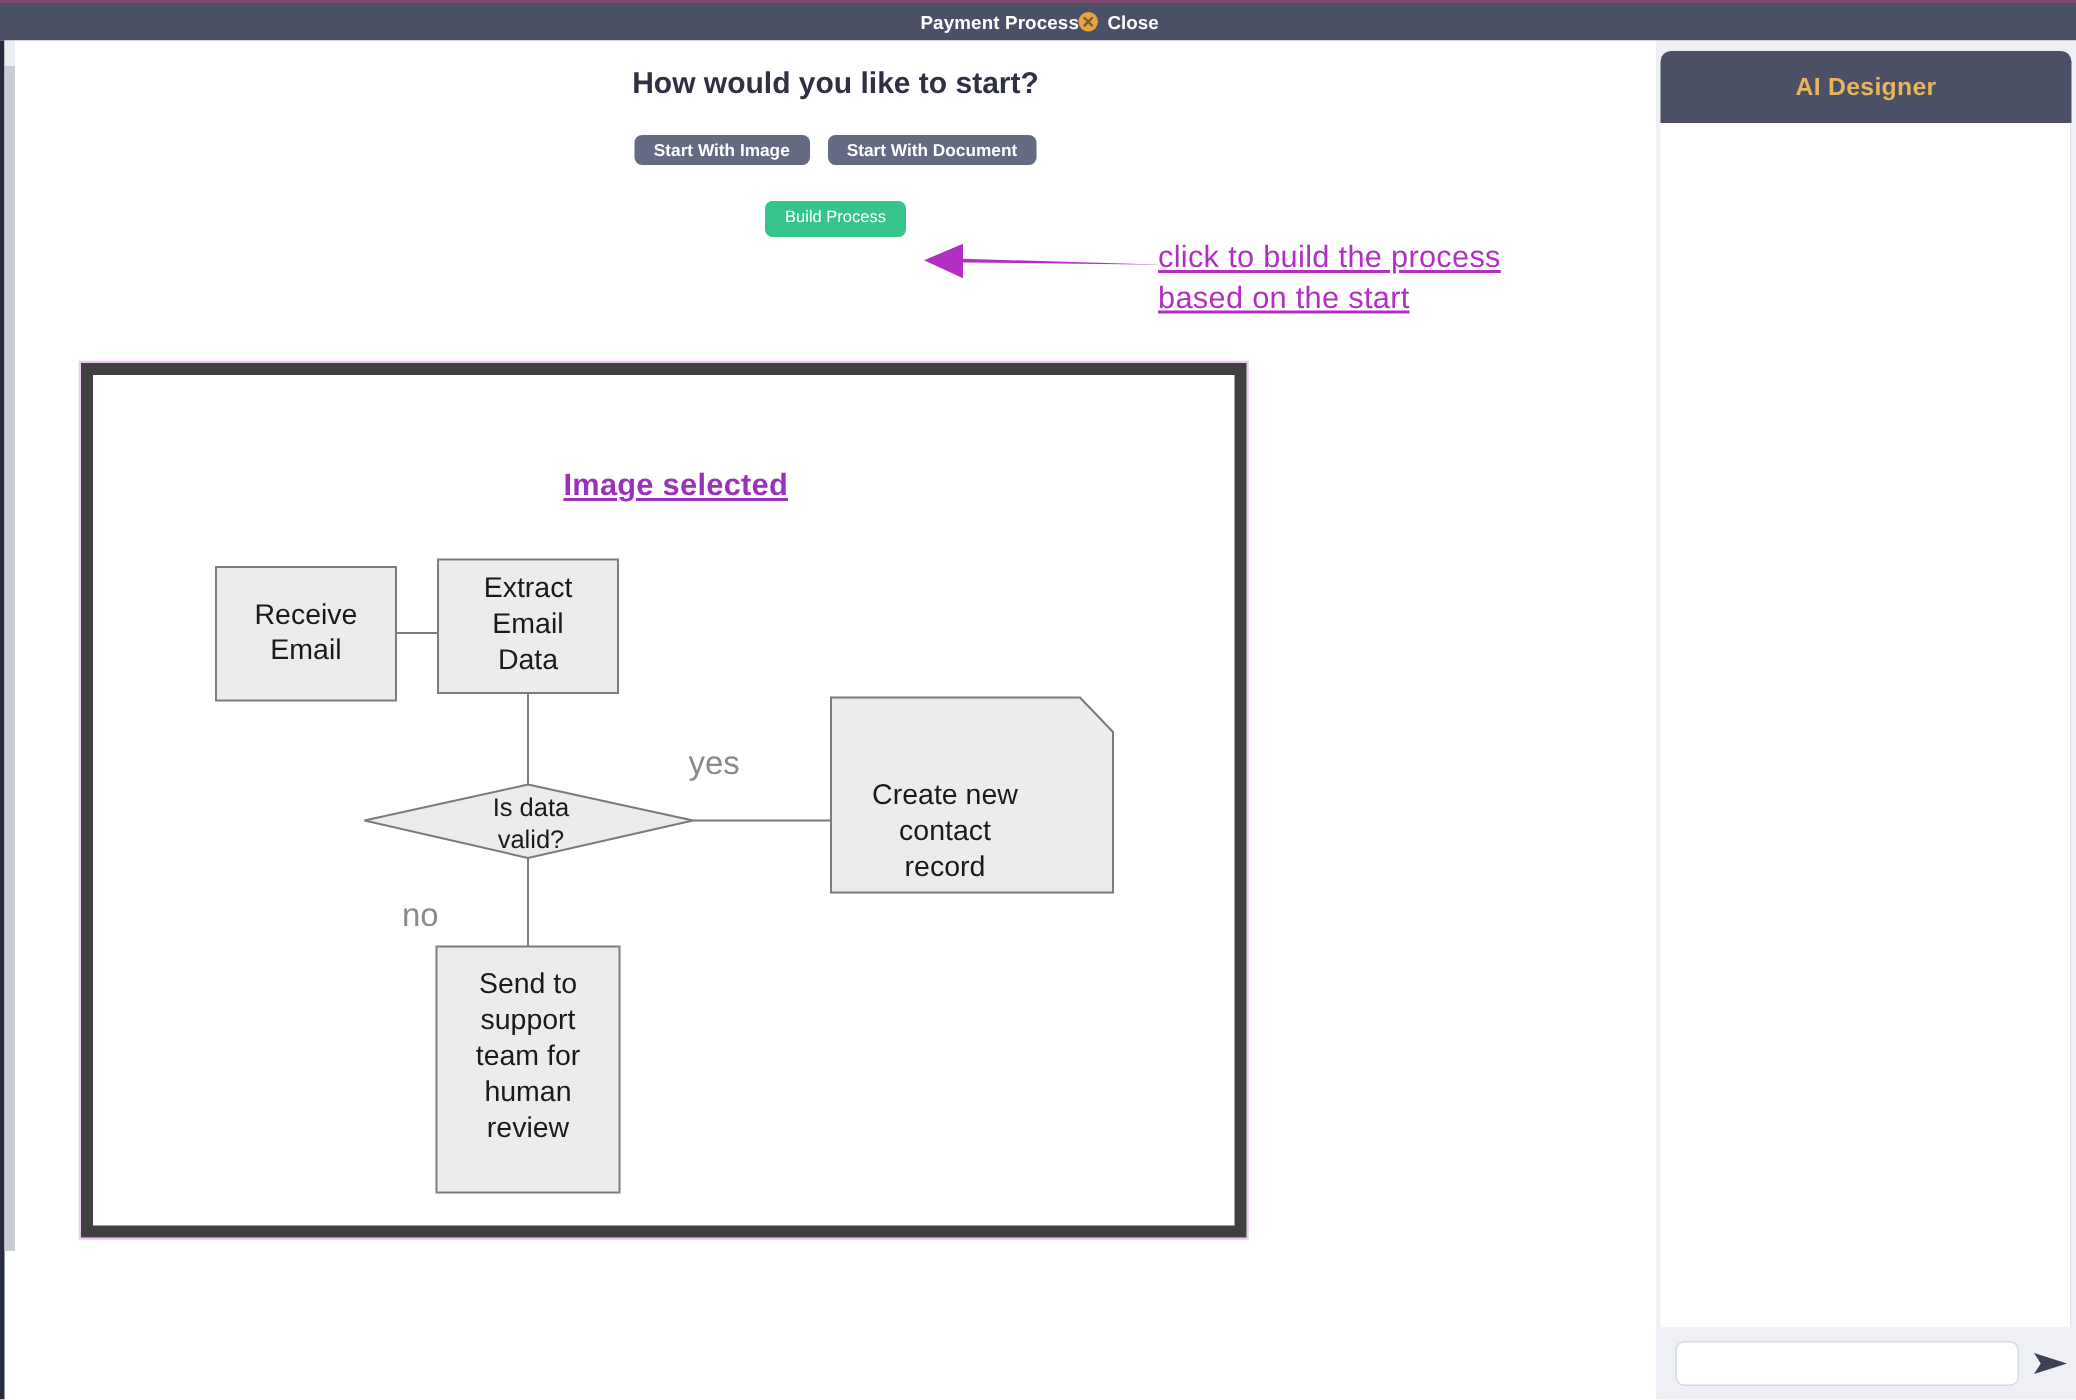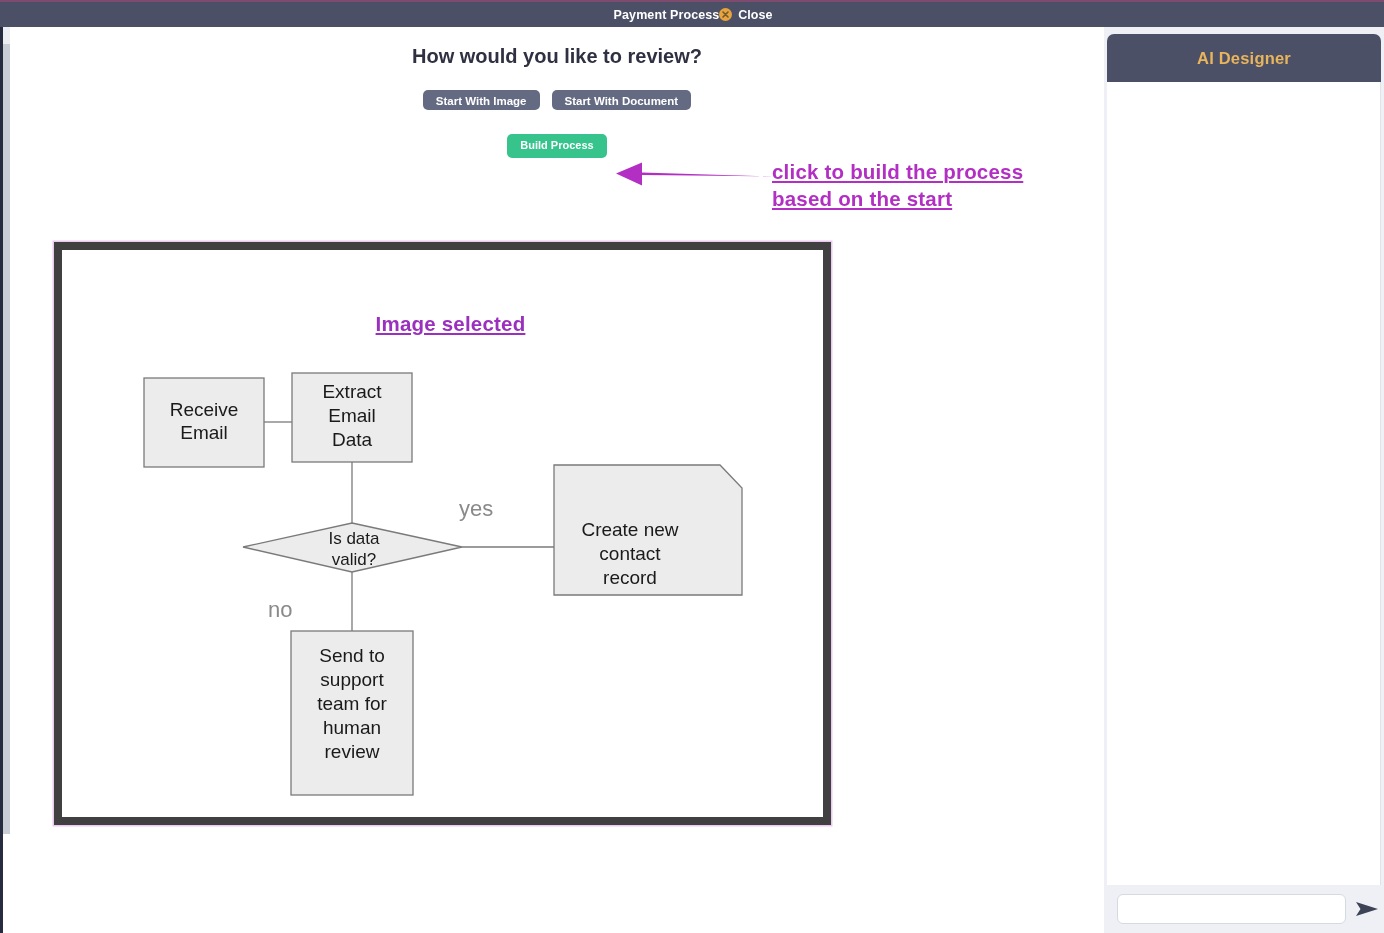--- a/index.html
+++ b/index.html
@@ -135,21 +135,21 @@
     position: absolute;
     left: 0; top: 107px;
     width: 1094px;
     display: flex;
     justify-content: center;
   }
   .btn-green {
     background: #36c48c;
     color: #ffffff;
     font-size: 11px;
-    font-weight: bold;
+    font-weight: normal;
     border: none;
     border-radius: 5px;
     padding: 6px 13px 7px;
     cursor: pointer;
     font-family: "Liberation Sans", sans-serif;
     white-space: nowrap;
     line-height: 1;
   }
 
   
@@ -157,21 +157,21 @@
     position: absolute;
     left: 598px; top: 132px;
     width: 168px; height: 30px;
     pointer-events: none;
   }
   .anno-text {
     position: absolute;
     left: 762px; top: 131px;
     width: 320px;
     font-size: 20.5px;
-    font-weight: bold;
+    font-weight: normal;
     color: #b32fc4;
     line-height: 1.33;
     letter-spacing: 0.2px;
     text-shadow:
       -1.6px -1.6px 0 #fff,  1.6px -1.6px 0 #fff,
       -1.6px  1.6px 0 #fff,  1.6px  1.6px 0 #fff,
        0 -1.8px 0 #fff, 0 1.8px 0 #fff,
       -1.8px 0 0 #fff, 1.8px 0 0 #fff;
   }
   .anno-text span { text-decoration: underline; text-decoration-thickness: 1.5px; text-underline-offset: 2px; }
@@ -300,21 +300,21 @@
     <span class="close-label">Close</span>
   </div>
 </div>
 
 <div class="left-rail"></div>
 <div class="left-scroll-gap"></div>
 <div class="left-scroll-track"></div>
 
 <div class="canvas">
 
-  <div class="headline">How would you like to review?</div>
+  <div class="headline">How would you like to start?</div>
 
   <div class="start-row">
     <button class="btn-grey">Start With Image</button>
     <button class="btn-grey">Start With Document</button>
   </div>
 
   <div class="build-row">
     <button class="btn-green">Build Process</button>
   </div>
 

